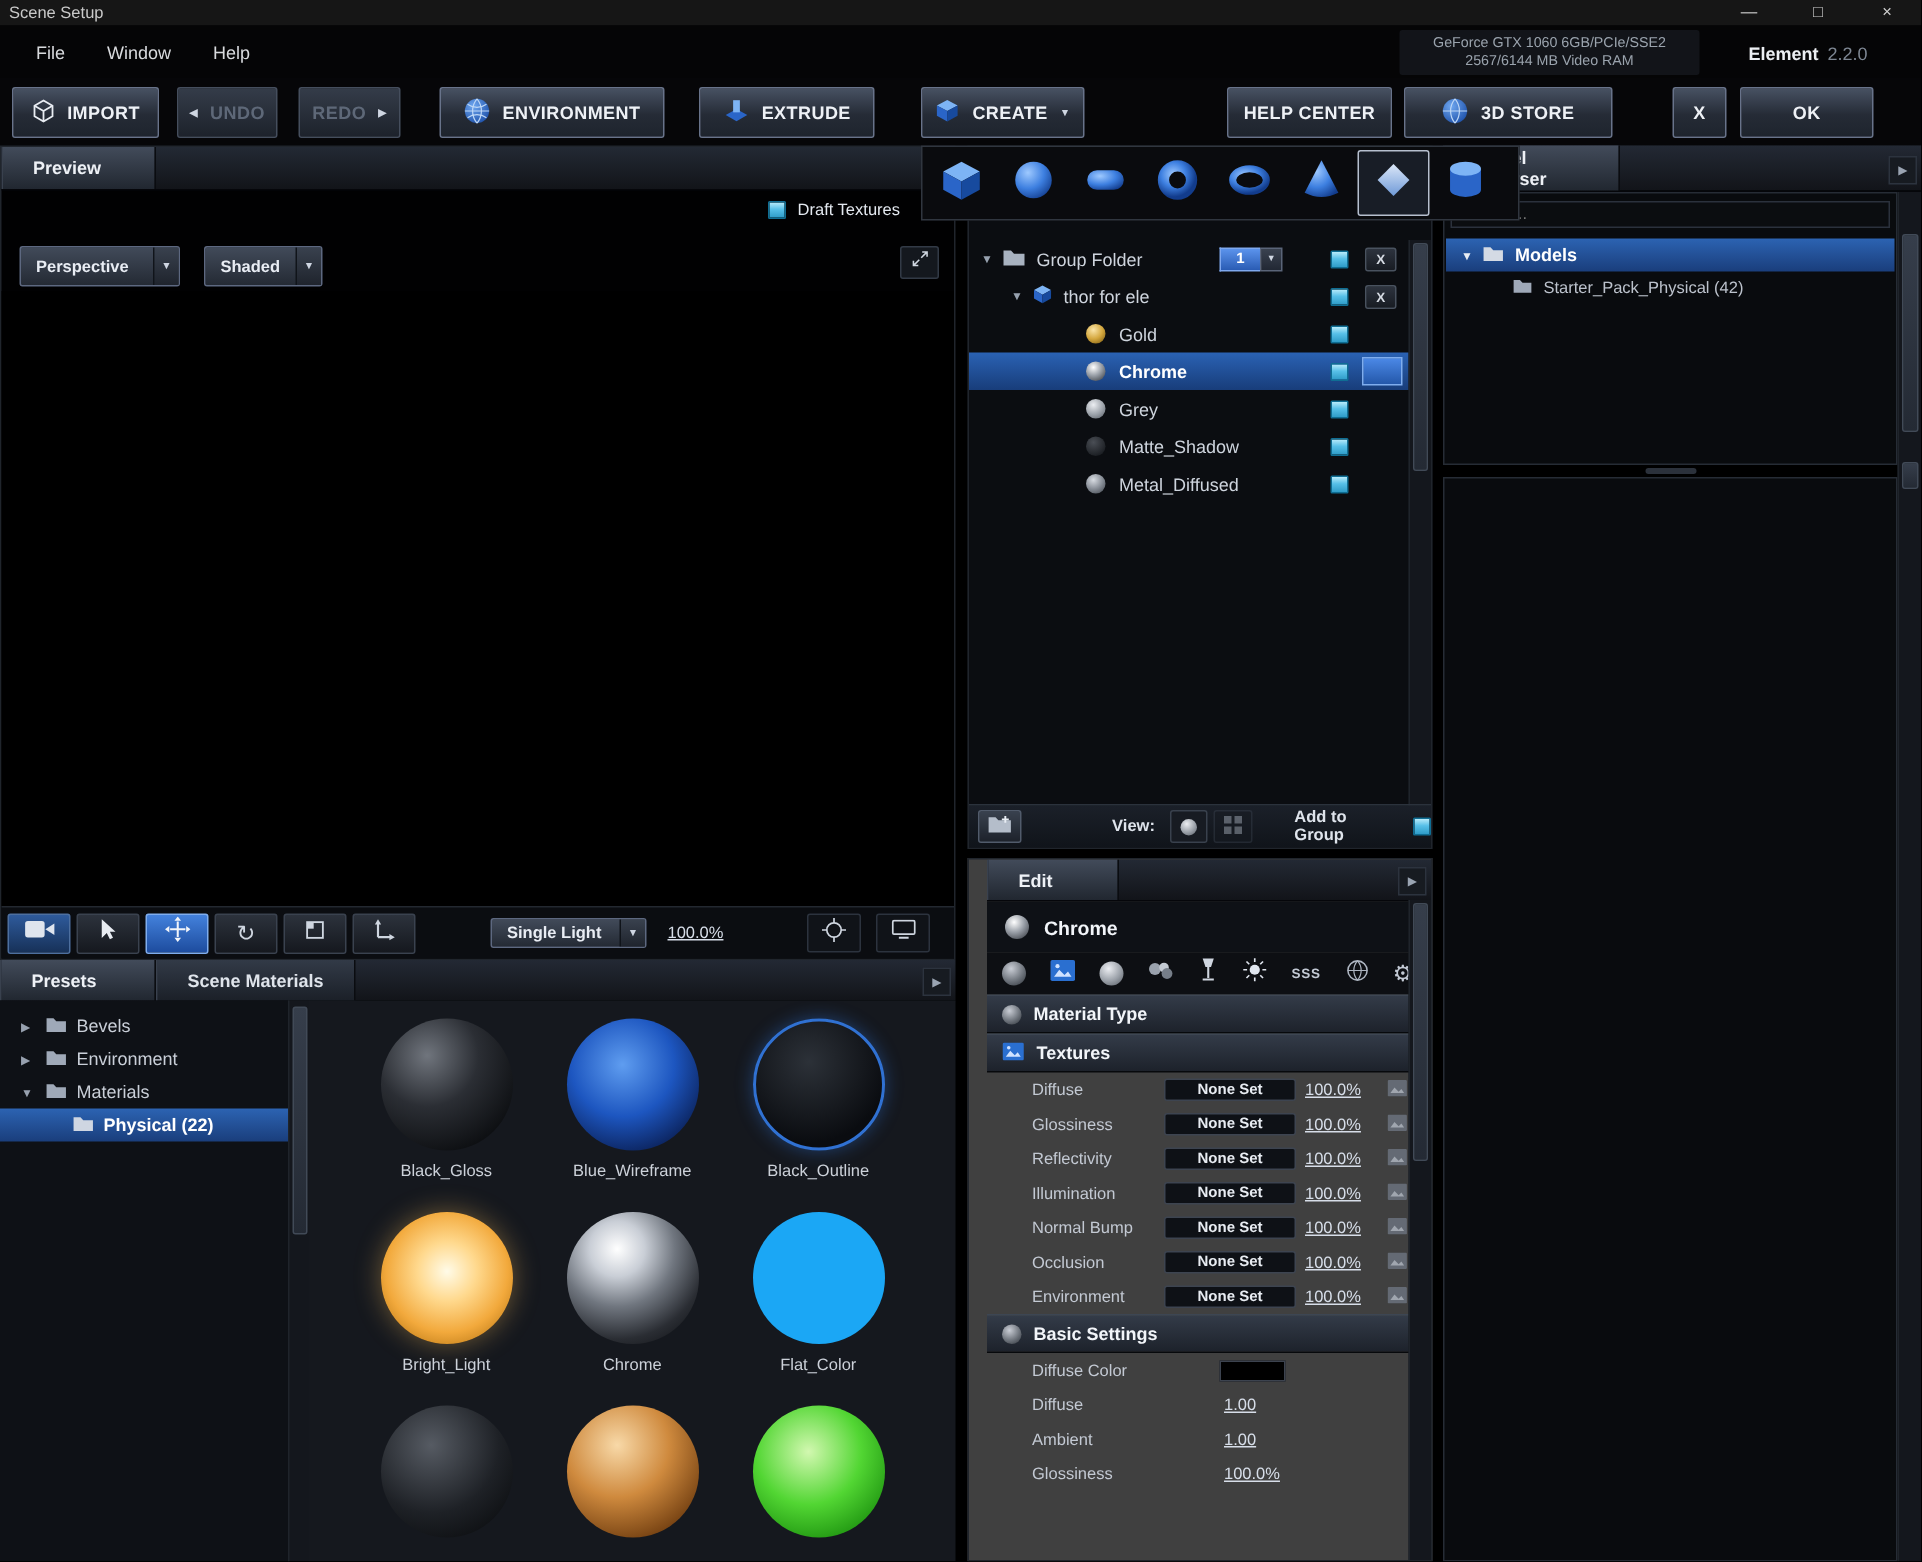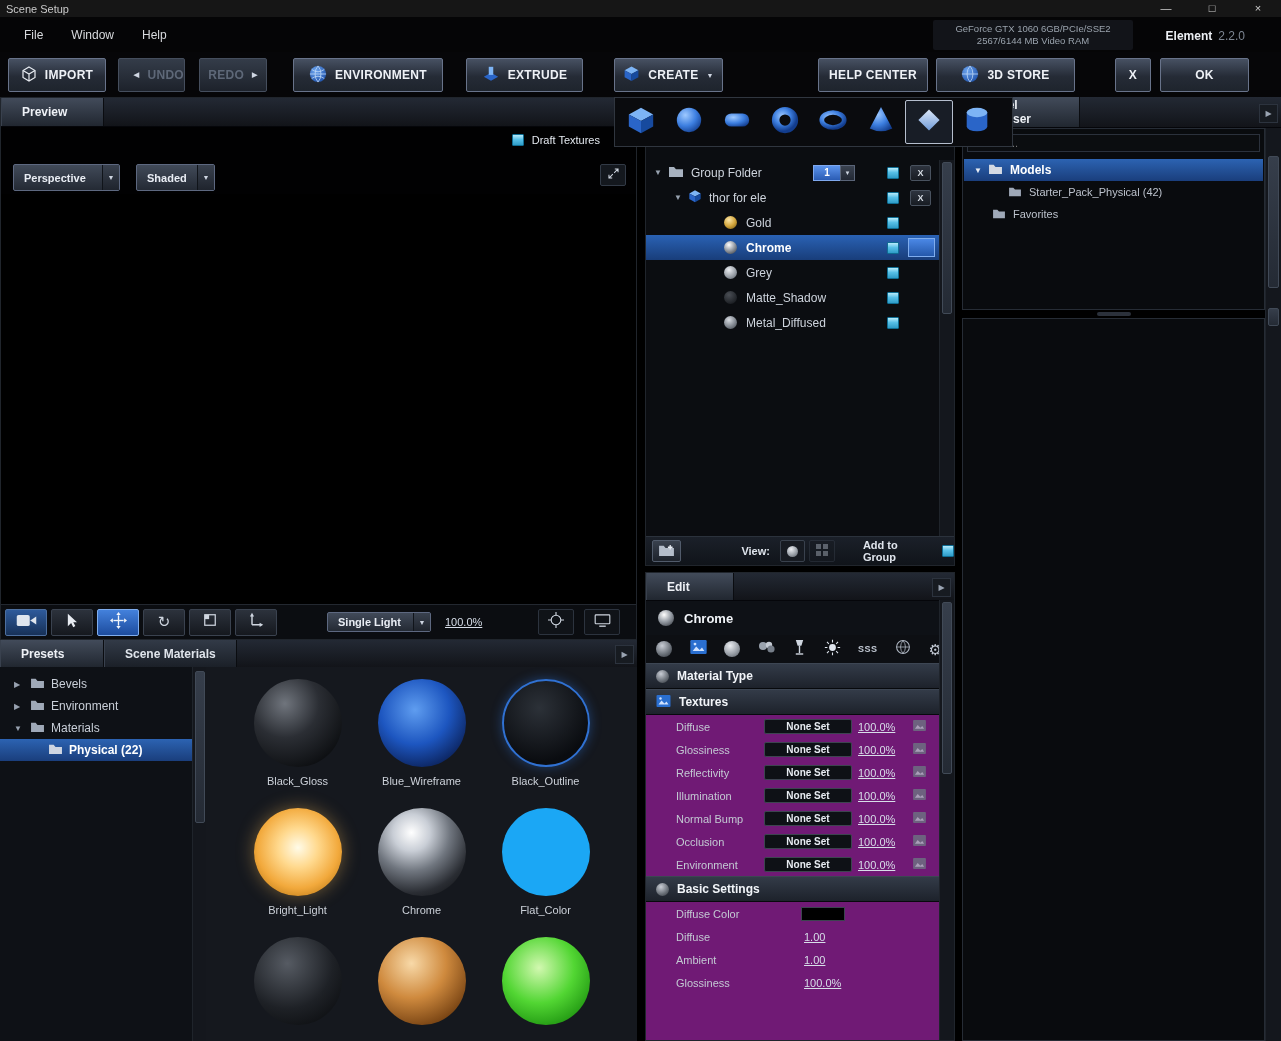--- a/index.html
+++ b/index.html
@@ -109,22 +109,22 @@
   .spi-metal{background:radial-gradient(circle at 38% 30%,#d8dce2,#878d96 50%,#41464e 95%);}
   .spi-ui{background:radial-gradient(circle at 38% 30%,#c9cdd5,#6a7078 58%,#33383f 95%);}
   .scene-footer{position:absolute;bottom:0;left:0;right:0;height:28px;background:linear-gradient(#1b2029,#10141a);
                 border-top:1px solid #2b323c;display:flex;align-items:center;font-size:11px;color:#dfe4ec;font-weight:bold;}
   .foot-btn{width:30px;height:22px;margin-left:6px;display:flex;align-items:center;justify-content:center;
             background:linear-gradient(#39414e,#1d222b);border:1px solid #515b6b;border-radius:2px;box-sizing:border-box;}
   .view-toggle{width:24px;height:20px;display:flex;align-items:center;justify-content:center;border-radius:2px;
                border:1px solid #39414d;background:#171b22;}
   .view-toggle.off{opacity:.45;}
   
-  .edit-panel{position:absolute;left:645px;top:572px;width:310px;height:469px;background:#701a75;
-              border:1px solid #20252c;box-sizing:border-box;overflow:hidden;}
+  .edit-panel{position:absolute;left:645px;top:572px;width:310px;height:469px;background:#404040;
+              border:1px solid #20252c;box-sizing:border-box;overflow:hidden;padding-left:12px;}
   .edit-name{height:34px;display:flex;align-items:center;gap:10px;padding-left:12px;background:#0e1116;
              font-size:13px;font-weight:bold;color:#f2f5f9;}
   .edit-icons{height:28px;display:flex;align-items:center;justify-content:space-between;padding:0 12px 0 10px;
               background:#0d0f13;}
   .sec-header{height:24px;background:linear-gradient(#333b48,#1d222b);border-top:1px solid #3d4653;border-bottom:1px solid #07090c;
               display:flex;align-items:center;gap:8px;padding-left:10px;font-size:12px;font-weight:bold;color:#f2f5f9;}
   .type-row{height:30px;display:flex;align-items:center;padding-left:30px;font-size:12px;color:#c6ccd6;position:relative;}
   .shader-dd{position:absolute;left:112px;display:flex;height:17px;}
   .shader-main{width:90px;background:linear-gradient(#3a71c8,#1e4488);border:1px solid #5a8ad8;border-right:none;
                color:#fff;font-size:10px;font-weight:bold;display:flex;align-items:center;justify-content:center;box-sizing:border-box;}
@@ -202,21 +202,21 @@
   <div class="toolbar">
     <div class="tbtn" style="left:8px;width:98px;">
       <span>
         <svg width="16" height="16" viewBox="0 0 16 16">
             <path d="M8 1 14 4.5v7L8 15 2 11.5v-7z" fill="none" stroke="#e8ecf2" stroke-width="1.2"></path>
             <path d="M2 4.5 8 8l6-3.5M8 8v7" stroke="#e8ecf2" stroke-width="1.2" fill="none"></path>
           </svg>
       </span>
       <span>IMPORT</span>
     </div>
-    <div class="tbtn dis" style="left:118px;width:67px;justify-content:flex-end;">
+    <div class="tbtn dis" style="left:118px;width:67px;">
       <span class="chev">◀</span>
       <span>UNDO</span>
     </div>
     <div class="tbtn dis" style="left:199px;width:68px;">
       <span>REDO</span>
       <span class="chev">▶</span>
     </div>
     <div class="tbtn" style="left:293px;width:150px;">
       <span>
         <svg width="18" height="18" viewBox="0 0 20 20">
@@ -718,28 +718,20 @@
           <span>Models</span>
         </div>
         <div class="btree-row" style="font-size:11px;">
           <span style="margin:0 7px 0 44px;">
             <svg width="14" height="11" viewBox="0 0 16 13">
                 <path d="M1 2h5l2 2.2h7V12H1z" fill="#9fa9b8"></path>
               </svg>
           </span>
           <span>Starter_Pack_Physical (42)</span>
         </div>
-        <div class="btree-row" style="font-size:11px;">
-          <span style="margin:0 7px 0 28px;">
-            <svg width="14" height="11" viewBox="0 0 16 13">
-                <path d="M1 2h5l2 2.2h7V12H1z" fill="#9fa9b8"></path>
-              </svg>
-          </span>
-          <span>Favorites</span>
-        </div>
       </div>
     </div>
     <div style="position:absolute;left:0;top:213px;width:303px;height:8px;">
       <div class="divider-handle" style="top:2px;"></div>
     </div>
     <div class="browser-box" style="top:221px;bottom:0;"></div>
     <div class="vscroll" style="right:0;top:31px;width:15px;bottom:0;">
       <div class="vthumb" style="top:28px;height:130px;"></div>
       <div class="vthumb" style="top:180px;height:16px;"></div>
     </div>

